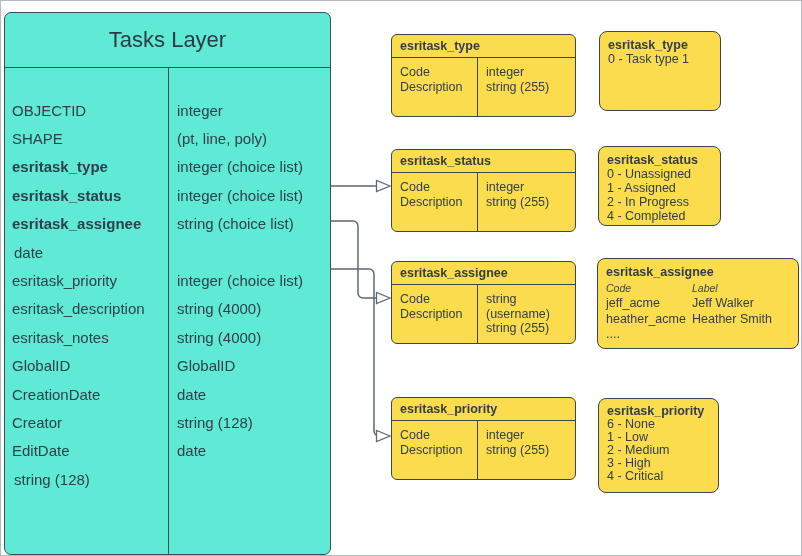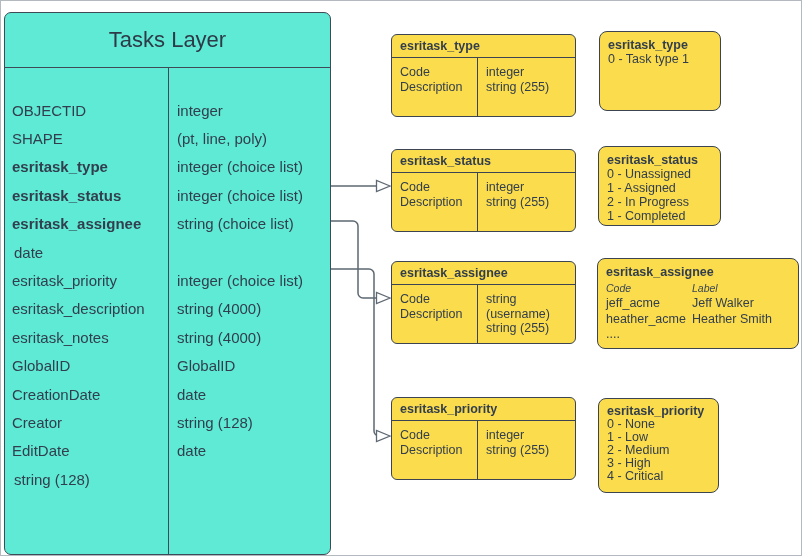--- a/index.html
+++ b/index.html
@@ -200,21 +200,21 @@
   <div class="ybox vbox" id="vbox-type">
     <div class="vtitle">esritask_type</div>
     <div>0 - Task type 1</div>
   </div>
 
   <div class="ybox vbox" id="vbox-status">
     <div class="vtitle">esritask_status</div>
     <div>0 - Unassigned</div>
     <div>1 - Assigned</div>
     <div>2 - In Progress</div>
-    <div>1 - Completed</div>
+    <div>4 - Completed</div>
   </div>
 
   <div class="ybox vbox" id="vbox-assignee">
     <div class="vtitle">esritask_assignee</div>
     <div class="acols aheader">
       <span class="acol-code">Code</span>
       <span class="acol-label">Label</span>
     </div>
     <div class="acols">
       <span class="acol-code">jeff_acme</span>
@@ -222,20 +222,20 @@
     </div>
     <div class="acols">
       <span class="acol-code">heather_acme</span>
       <span class="acol-label">Heather Smith</span>
     </div>
     <div>....</div>
   </div>
 
   <div class="ybox vbox" id="vbox-priority">
     <div class="vtitle">esritask_priority</div>
-    <div>0 - None</div>
+    <div>6 - None</div>
     <div>1 - Low</div>
     <div>2 - Medium</div>
     <div>3 - High</div>
     <div>4 - Critical</div>
   </div>
 
 </div>
 
 </body></html>

